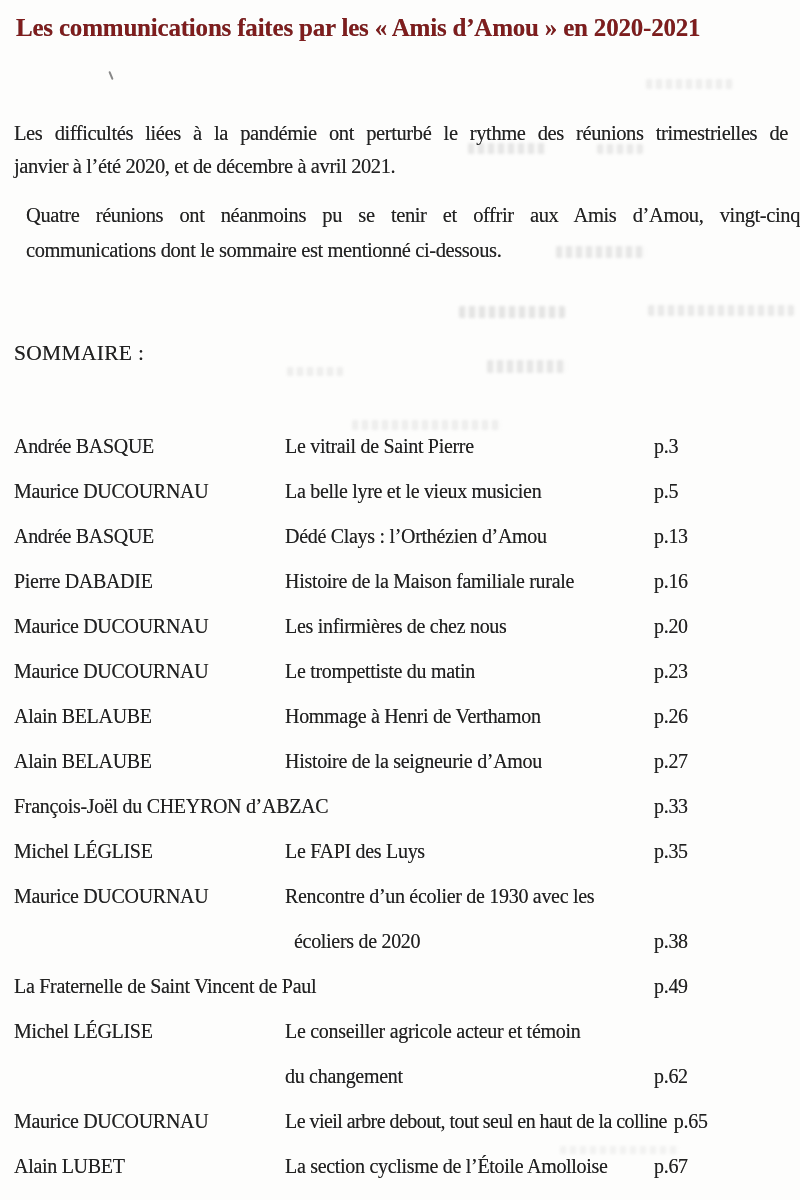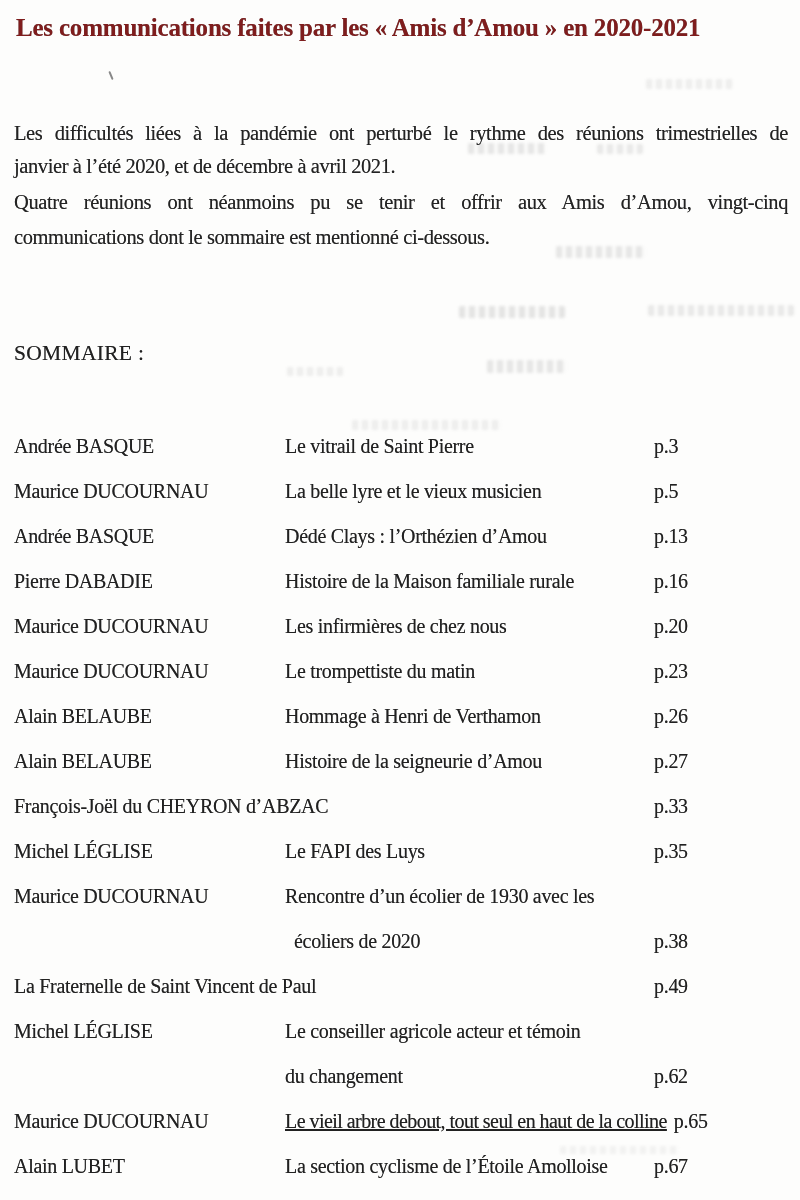--- a/index.html
+++ b/index.html
@@ -19,40 +19,40 @@
     position: absolute; left: 16px; top: 14px;
     font-size: 25px; font-weight: 700;
     letter-spacing: -0.2px; white-space: nowrap;
     color: #7f1d1d;
   }
   .para {
     position: absolute; left: 14px; width: 774px;
     font-size: 20.5px; letter-spacing: -0.4px; color: #232323;
   }
   #para-0 { top: 117px; line-height: 33px; }
-  #para-1 { top: 185px; line-height: 35px; }
+  #para-1 { top: 198px; line-height: 35px; margin-left: 12px; }
   .pline { text-align: justify; text-align-last: justify; }
   .pline.last { text-align: left; text-align-last: left; }
   .sommaire-heading {
     position: absolute; left: 14px; top: 341px;
     font-size: 21.5px; letter-spacing: 0.3px;
   }
   .toc { position: absolute; left: 14px; top: 434px; width: 786px; }
   .toc-row {
     position: relative; height: 45px;
     display: flex; align-items: flex-start;
     font-size: 20px; letter-spacing: -0.3px; line-height: 25px;
   }
   .toc-author {
     flex: 0 0 auto; min-width: 271px; padding-right: 12px;
     box-sizing: border-box; white-space: nowrap;
   }
   .toc-title { flex: 0 0 auto; white-space: nowrap; }
   .toc-row.indent .toc-title { padding-left: 9px; }
-  .toc-row.tight .toc-title { letter-spacing: -0.55px; text-decoration: underline; }
+  .toc-row.tight .toc-title { letter-spacing: -0.55px; }
   .toc-page { position: absolute; left: 640px; top: 0; white-space: nowrap; }
   .toc-row.page-inline .toc-page { position: static; margin-left: 7px; }
   
   .ghost {
     position: absolute; filter: blur(1.6px); border-radius: 2px;
     background: repeating-linear-gradient(90deg,
       rgba(120,120,120,0.38) 0px 6px,
       rgba(190,190,190,0.08) 6px 10px);
   }
   .g0 { left: 646px; top: 79px;  width: 88px;  height: 10px; opacity: 0.30; }

